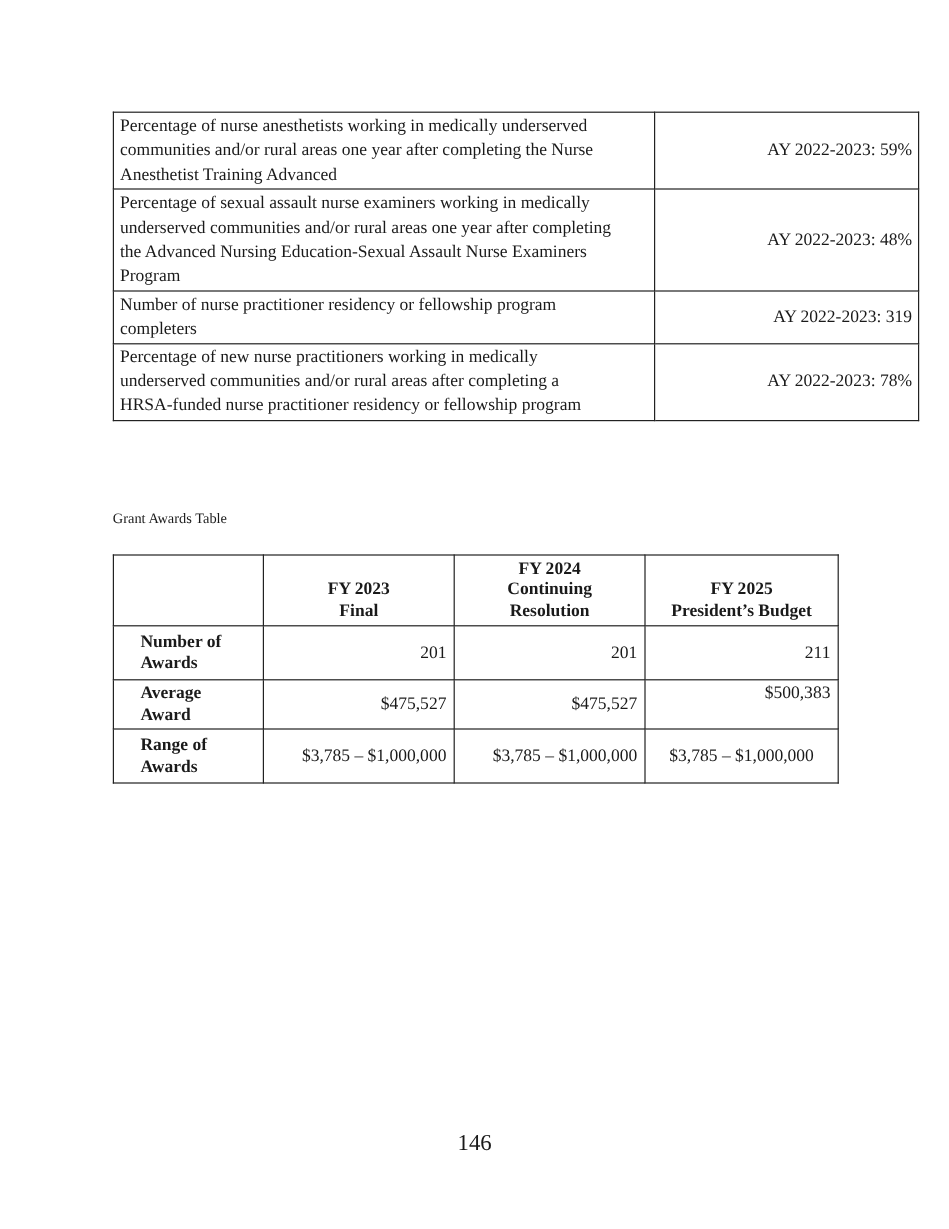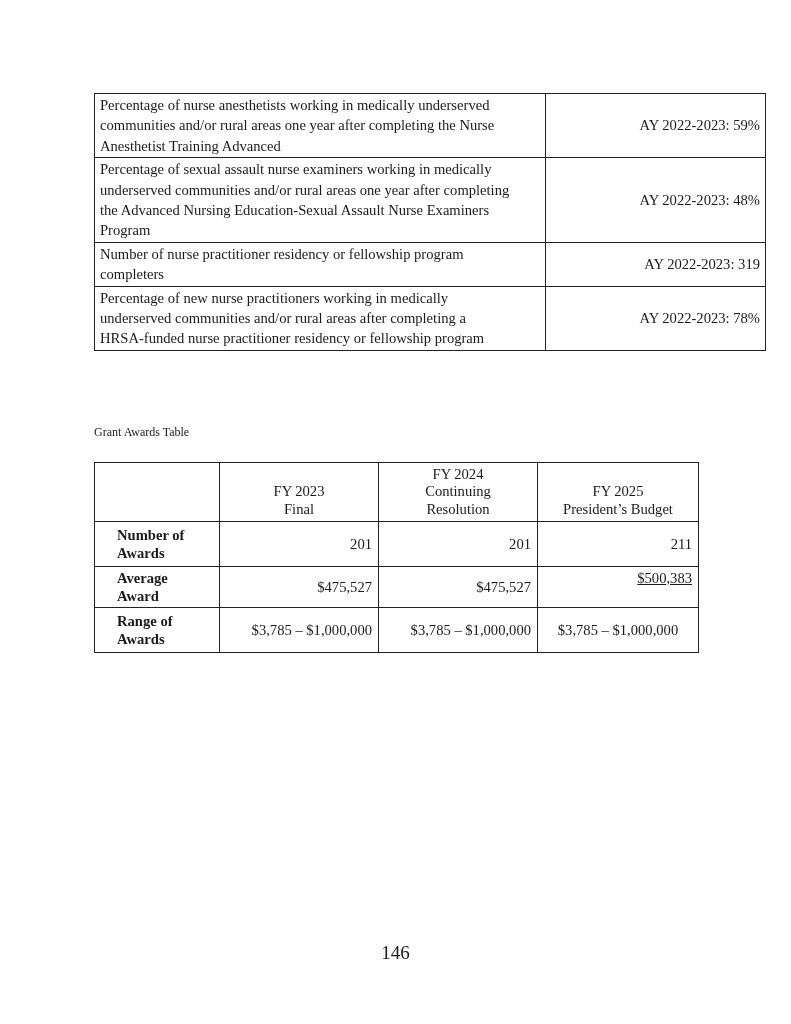--- a/index.html
+++ b/index.html
@@ -19,36 +19,36 @@
   #measures td.val {
     text-align: right; padding: 0 5px; vertical-align: middle; white-space: nowrap;
   }
   #grant-title {
     position: absolute; left: 94px; top: 425px; font-weight: normal; font-size: 12px;
   }
   #awards {
     left: 94px; top: 462px; width: 605px;
   }
   #awards th {
-    font-weight: normal; text-align: center; vertical-align: bottom; line-height: 17.5px;
+    font-weight: bold; text-align: center; vertical-align: bottom; line-height: 17.5px;
     padding: 2px 4px 3px 4px; height: 53px;
   }
   #awards th.corner { width: 116px; }
   #awards th.c1 { width: 150px; }
   #awards th.c2 { width: 150px; }
   #awards td.rowhead {
     font-weight: bold; padding: 2px 22px; line-height: 18px; vertical-align: middle;
   }
   #awards td.num {
     text-align: right; padding: 0 6px; vertical-align: middle; white-space: nowrap;
   }
   #awards tr.r1 td { height: 40px; }
   #awards tr.r2 td { height: 27px; }
   #awards tr.r3 td { height: 40px; }
-  #awards td.top { vertical-align: top; padding-top: 3px; text-decoration: underline; }
+  #awards td.top { vertical-align: top; padding-top: 3px; }
   #awards td.center { text-align: center; }
   #page-num {
     position: absolute; left: 0; width: 791px; top: 942px; text-align: center; font-size: 19px;
   }
 </style>
 </head>
 <body>
 
 <table id="measures">
   <tbody>

